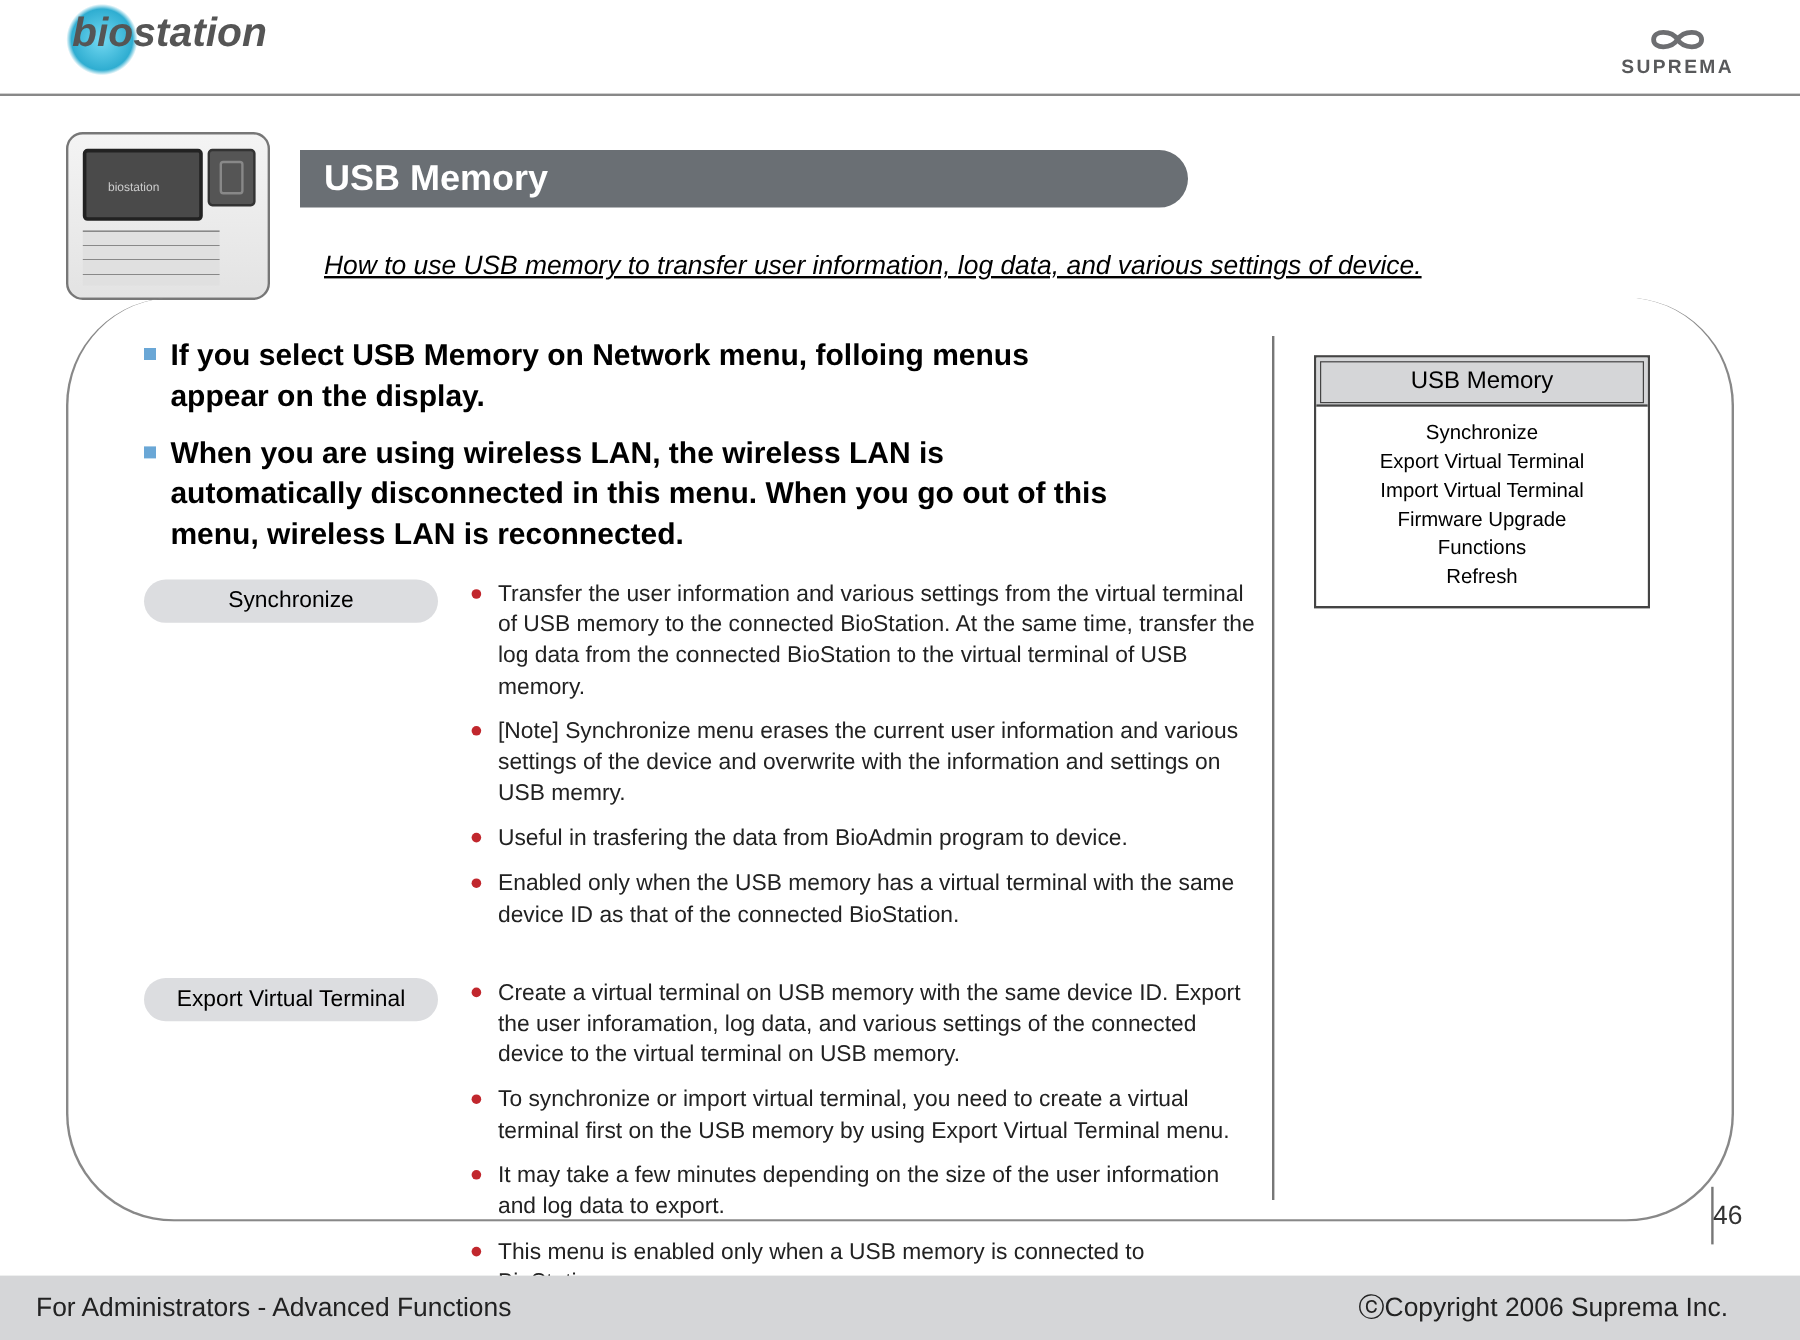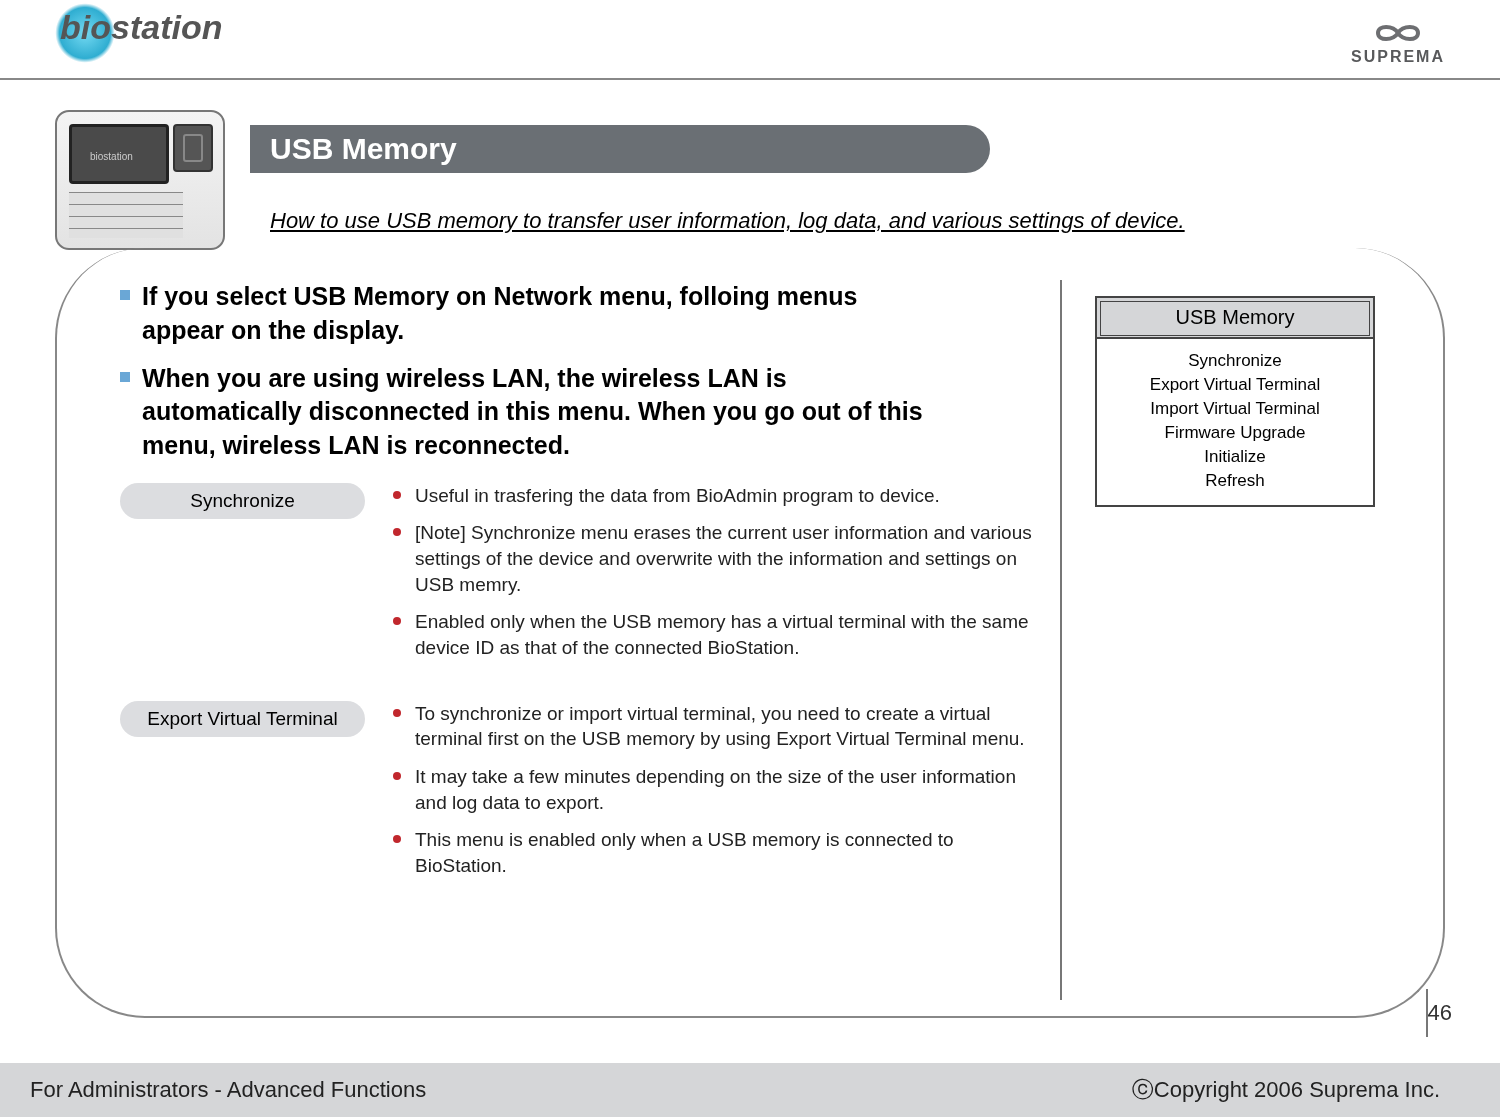--- a/index.html
+++ b/index.html
@@ -249,52 +249,54 @@
     </div>
   </div>
 
   <div class="columns">
     <div style="flex:none; width:940px;">
 
       <div class="section-row">
         <div class="label-pill">Synchronize</div>
         <div class="desc-col">
           <ul>
+            <li>Transfer the user information and various settings from the virtual terminal of USB memory to the connected BioStation. At the same time, transfer the log data from the connected BioStation to the virtual terminal of USB memory.</li>
+            <li>[Note] Synchronize menu erases the current user information and various settings of the device and overwrite with the information and settings on USB memry.</li>
             <li>Useful in trasfering the data from BioAdmin program to device.</li>
-            <li>[Note] Synchronize menu erases the current user information and various settings of the device and overwrite with the information and settings on USB memry.</li>
             <li>Enabled only when the USB memory has a virtual terminal with the same device ID as that of the connected BioStation.</li>
           </ul>
         </div>
       </div>
 
       <div class="section-row">
         <div class="label-pill">Export Virtual Terminal</div>
         <div class="desc-col">
           <ul>
+            <li>Create a virtual terminal on USB memory with the same device ID. Export the user inforamation, log data, and various settings of the connected device to the virtual terminal on USB memory.</li>
             <li>To synchronize or import virtual terminal, you need to create a virtual terminal first on the USB memory by using Export Virtual Terminal menu.</li>
             <li>It may take a few minutes depending on the size of the user information and log data to export.</li>
             <li>This menu is enabled only when a USB memory is connected to BioStation.</li>
           </ul>
         </div>
       </div>
 
     </div>
   </div>
 </div>
 
 <div class="vr"></div>
 
 <div class="side-panel">
   <div class="sp-title">USB Memory</div>
   <div class="sp-body">
     <div class="sp-item">Synchronize</div>
     <div class="sp-item">Export Virtual Terminal</div>
     <div class="sp-item">Import Virtual Terminal</div>
     <div class="sp-item">Firmware Upgrade</div>
-    <div class="sp-item">Initialize</div>
+    <div class="sp-item">Functions</div>
     <div class="sp-item">Refresh</div>
   </div>
 </div>
 
 <div class="pagenum">46</div>
 
 <div class="footer">
   <span>For Administrators - Advanced Functions</span>
   <span>ⓒCopyright 2006 Suprema Inc.</span>
 </div>

